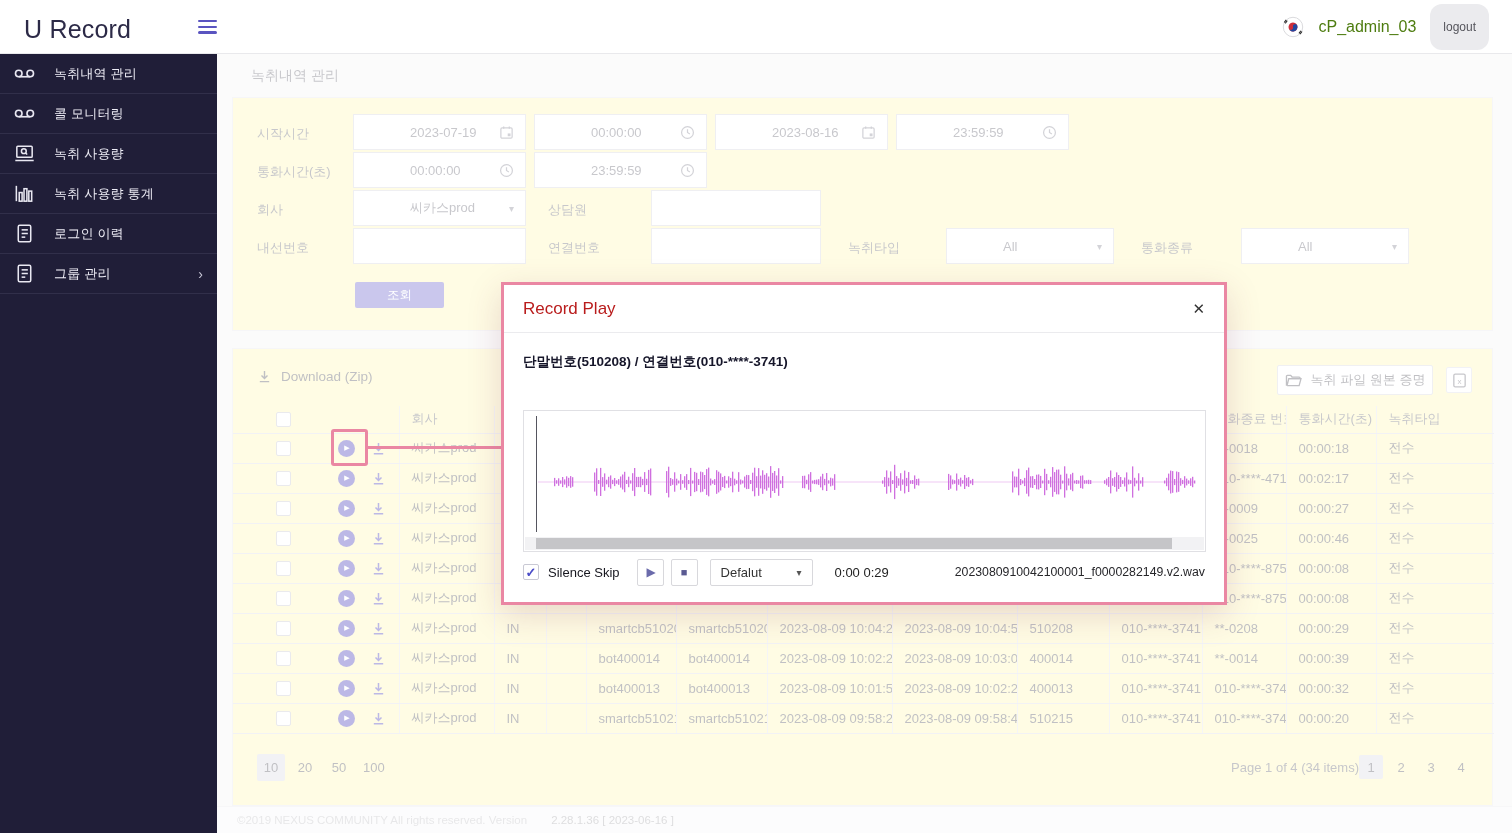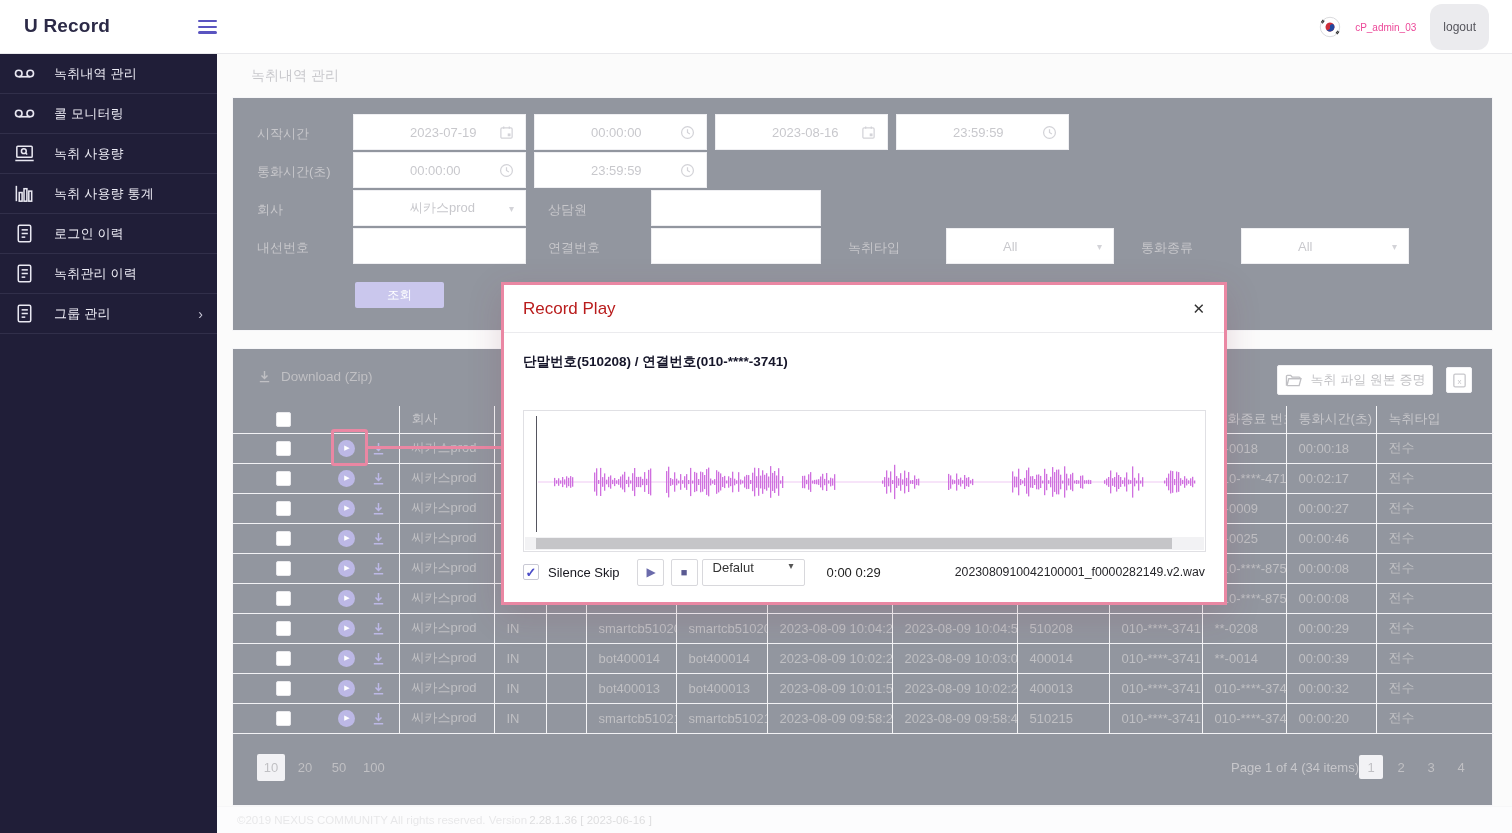--- a/index.html
+++ b/index.html
@@ -2,41 +2,41 @@
 <html><head>
 <meta charset="utf-8">
 <style>
   * { box-sizing: border-box; margin: 0; padding: 0; }
   html,body { width:1512px; height:833px; overflow:hidden;
     font-family:"Liberation Sans", sans-serif; background:#f5f5f7; }
 
   
   .hdr { position:absolute; left:0; top:0; width:1512px; height:54px; background:#fff;
          border-bottom:1px solid #e9e9ec; z-index:20; }
-  .logo { position:absolute; left:24px; top:15px; font-size:19px; font-weight:700;
+  .logo { position:absolute; left:24px; top:15px; font-size:25px; font-weight:400;
           color:#2c2a47; letter-spacing:.2px; }
   .burger { position:absolute; left:198px; top:20px; width:19px; height:14px; cursor:pointer; }
   .burger span { display:block; height:2.4px; background:#5a54c0; border-radius:2px; margin-bottom:3.2px; }
   .hdr-right { position:absolute; right:23px; top:0; height:54px; display:flex; align-items:center; gap:14px; }
-  .uname { font-size:10px; color:#ec4899; }
+  .uname { font-size:16px; color:#4d7c0f; }
   .logout-pill { font-size:12px; color:#55555c; background:#ebebee; border-radius:12px;
                  padding:16px 13px; cursor:pointer; }
 
   
   .sidebar { position:absolute; left:0; top:54px; width:217px; bottom:0; background:#201e38; z-index:20; }
   .snav-item { height:40px; display:flex; align-items:center; border-bottom:1px solid #312f4a; cursor:pointer; }
   .snav-icon { margin-left:12px; width:24px; height:24px; display:flex; align-items:center; justify-content:center; }
   .snav-icon svg { width:23px; height:23px; }
   .snav-label { margin-left:18px; font-size:13px; color:#edecf5; letter-spacing:.2px; }
   .snav-chev { margin-left:auto; margin-right:14px; color:#c9c8d8; font-size:14px; }
 
   
   .main { position:absolute; left:217px; top:54px; right:0; bottom:0; background:#f5f5f7; }
   .page-title { position:absolute; left:34px; top:13px; font-size:14px; color:#85858d; }
-  .card { position:absolute; background:#0f172a; border:1px solid #ececef; }
+  .card { position:absolute; background:#fef9c3; border:1px solid #ececef; }
   .card-filters { left:15px; top:43px; width:1261px; height:234px; }
   .card-table   { left:15px; top:294px; width:1261px; height:458px; }
   .overlay { position:absolute; inset:0; background:rgba(255,255,255,.55); z-index:5; }
 
   
   .fl { position:absolute; font-size:13px; color:#84848d; }
   .fi { position:absolute; height:36px; border:1px solid #dcdce2; background:#fff; display:flex;
         align-items:center; padding:0 11px; font-size:13px; color:#85858f; }
   .fi .val { white-space:nowrap;margin-left:45px; }
   .fic { margin-left:auto; display:flex; align-items:center; color:#9d9da8; }
@@ -75,21 +75,21 @@
   .psize .pbtn { min-width:28px; height:27px; display:flex; align-items:center; justify-content:center;
          font-size:13px; color:#74747c; cursor:pointer; border-radius:2px; padding:0 4px; }
   .pinfo { margin-left:auto; font-size:13px; color:#84848d; }
   .pages { display:flex; gap:6px; margin-right:21px; }
   .pages .pbtn { width:24px; height:24px; display:flex; align-items:center; justify-content:center;
          font-size:13px; color:#74747c; cursor:pointer; border-radius:2px; }
   .pbtn.active { background:#e2e2e8; }
 
   .footer { position:absolute; left:0; right:0; bottom:0; height:27px; background:#f9f9fa;
             border-top:1px solid #ededf0; display:flex; align-items:center; padding-left:20px;
-            font-size:11.5px; color:#cbcbcf; gap:2px; }
+            font-size:11.5px; color:#cbcbcf; gap:24px; }
   .footer .ver { color:#b4b4b8; }
 
   
   .modal { position:absolute; left:501px; top:282px; width:726px; height:323px; background:#fff;
            border:3px solid #ea87a3; z-index:10; box-shadow:0 10px 32px rgba(130,50,80,.18); }
   .modal-hd { height:48px; border-bottom:1px solid #ebebee; display:flex; align-items:center; padding:0 19px; }
   .modal-title { font-size:17px; color:#b91c1c; font-weight:500; }
   .modal-close { margin-left:auto; font-size:15px; color:#333; cursor:pointer; line-height:1; }
   .modal-sub { position:absolute; left:19px; top:68px; font-size:13.5px; font-weight:700; color:#16162a; }
   .wfbox { position:absolute; left:19px; top:125px; width:683px; height:142px; border:1px solid #e0e0e4; }
@@ -97,22 +97,22 @@
   .wf-track { position:absolute; left:1px; right:1px; bottom:1px; height:13px; background:#f2f2f4; }
   .wf-thumb { position:absolute; left:11px; top:1px; bottom:1px; width:636px; background:#c5c5c8; }
   .controls { position:absolute; left:19px; top:273px; right:19px; height:28px; display:flex; align-items:center; }
   .mchk { width:16px; height:16px; border:1px solid #c9c9d4; border-radius:2px; display:flex;
           align-items:center; justify-content:center; color:#4a4cc8; font-size:13px; font-weight:700; cursor:pointer; }
   .ss-label { margin-left:9px; font-size:13px; color:#17171f; }
   .ctl-btn { width:27px; height:27px; border:1px solid #d8d8dc; border-radius:2px; background:#fff;
           display:flex; align-items:center; justify-content:center; cursor:pointer; }
   .ctl-play { margin-left:17px; color:#6b6bab; font-size:12px; padding-left:2px; }
   .ctl-stop { margin-left:7px; color:#5a5a92; font-size:11px; }
-  .speed { margin-left:4px; width:103px; height:27px; border:1px solid #d8d8dc; border-radius:2px;
-          display:flex; padding:0 10px; font-size:13px; color:#333; cursor:pointer; }
+  .speed { margin-left:12px; width:103px; height:27px; border:1px solid #d8d8dc; border-radius:2px;
+          display:flex; align-items:center; padding:0 10px; font-size:13px; color:#333; cursor:pointer; }
   .speed .caret { color:#555; }
   .mtime { margin-left:22px; font-size:13px; color:#222; }
   .fname { margin-left:auto; font-size:12.3px; color:#26262a; }
 
   
   .anno-box { position:absolute; left:331px; top:429px; width:37px; height:37px;
               border:3px solid #ea87a3; border-radius:3px; z-index:8; }
   .anno-line { position:absolute; left:368px; top:446px; width:133px; height:3px; background:#ea87a3; z-index:6; }
 </style>
 </head>
@@ -191,31 +191,20 @@
       <div class="snav-item">
         <span class="snav-icon">
           <svg viewBox="0 0 24 24" fill="none" stroke="#e9e8f2" stroke-width="1.6">
             <rect x="5.5" y="3.5" width="13" height="17" rx="1.5"></rect>
             <line x1="9" y1="8.2" x2="15.5" y2="8.2"></line>
             <line x1="9" y1="12" x2="15.5" y2="12"></line>
             <line x1="9" y1="15.8" x2="12.8" y2="15.8"></line>
           </svg>
         </span>
         <span class="snav-label">로그인 이력</span>
-      </div>
-      <div class="snav-item">
-        <span class="snav-icon">
-          <svg viewBox="0 0 24 24" fill="none" stroke="#e9e8f2" stroke-width="1.6">
-            <rect x="5.5" y="3.5" width="13" height="17" rx="1.5"></rect>
-            <line x1="9" y1="8.2" x2="15.5" y2="8.2"></line>
-            <line x1="9" y1="12" x2="15.5" y2="12"></line>
-            <line x1="9" y1="15.8" x2="12.8" y2="15.8"></line>
-          </svg>
-        </span>
-        <span class="snav-label">녹취관리 이력</span>
       </div>
       <div class="snav-item">
         <span class="snav-icon">
           <svg viewBox="0 0 24 24" fill="none" stroke="#e9e8f2" stroke-width="1.6">
             <rect x="5.5" y="3.5" width="13" height="17" rx="1.5"></rect>
             <line x1="9" y1="8.2" x2="15.5" y2="8.2"></line>
             <line x1="9" y1="12" x2="15.5" y2="12"></line>
             <line x1="9" y1="15.8" x2="12.8" y2="15.8"></line>
           </svg>
         </span>

